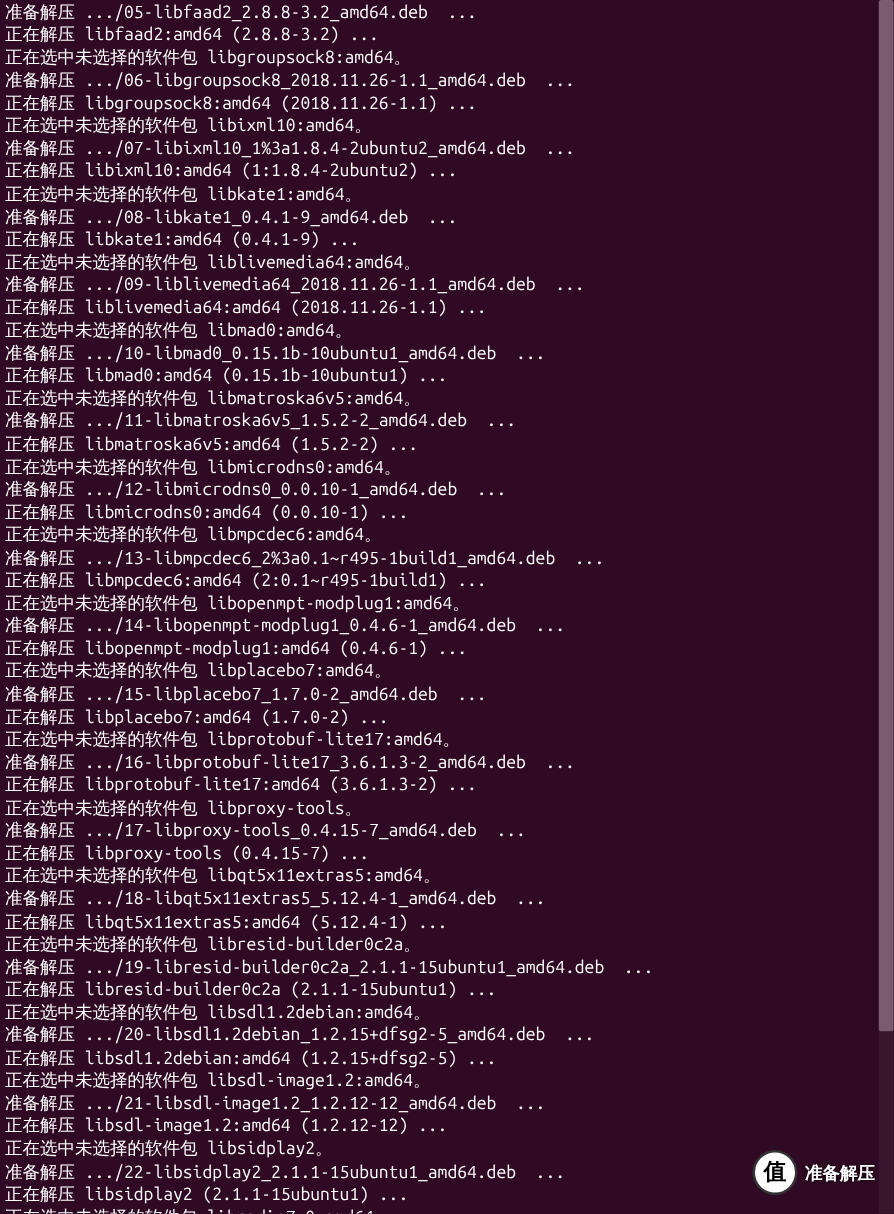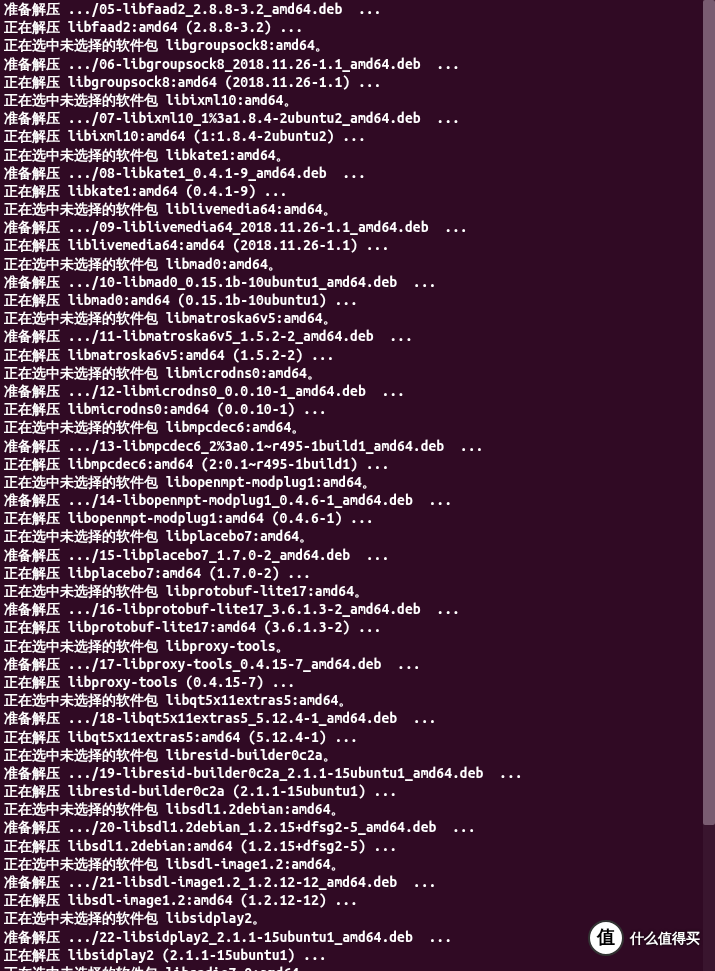--- a/index.html
+++ b/index.html
@@ -18,21 +18,20 @@
       height: 971px;
       overflow: hidden;
       position: relative;
     }
     .terminal {
       white-space: pre;
       overflow: hidden;
     }
     .line {
       white-space: pre;
-      font-weight: bold;
     }
     .scrollbar {
       position: absolute;
       right: 0;
       top: 0;
       width: 12px;
       height: 100%;
       background: rgba(80, 50, 70, 0.3);
     }
     .scrollbar-thumb {
@@ -78,14 +77,14 @@
 <body>
 
 <div class="terminal" id="terminal-container"><div class="line">准备解压 .../05-libfaad2_2.8.8-3.2_amd64.deb  ...</div><div class="line">正在解压 libfaad2:amd64 (2.8.8-3.2) ...</div><div class="line">正在选中未选择的软件包 libgroupsock8:amd64。</div><div class="line">准备解压 .../06-libgroupsock8_2018.11.26-1.1_amd64.deb  ...</div><div class="line">正在解压 libgroupsock8:amd64 (2018.11.26-1.1) ...</div><div class="line">正在选中未选择的软件包 libixml10:amd64。</div><div class="line">准备解压 .../07-libixml10_1%3a1.8.4-2ubuntu2_amd64.deb  ...</div><div class="line">正在解压 libixml10:amd64 (1:1.8.4-2ubuntu2) ...</div><div class="line">正在选中未选择的软件包 libkate1:amd64。</div><div class="line">准备解压 .../08-libkate1_0.4.1-9_amd64.deb  ...</div><div class="line">正在解压 libkate1:amd64 (0.4.1-9) ...</div><div class="line">正在选中未选择的软件包 liblivemedia64:amd64。</div><div class="line">准备解压 .../09-liblivemedia64_2018.11.26-1.1_amd64.deb  ...</div><div class="line">正在解压 liblivemedia64:amd64 (2018.11.26-1.1) ...</div><div class="line">正在选中未选择的软件包 libmad0:amd64。</div><div class="line">准备解压 .../10-libmad0_0.15.1b-10ubuntu1_amd64.deb  ...</div><div class="line">正在解压 libmad0:amd64 (0.15.1b-10ubuntu1) ...</div><div class="line">正在选中未选择的软件包 libmatroska6v5:amd64。</div><div class="line">准备解压 .../11-libmatroska6v5_1.5.2-2_amd64.deb  ...</div><div class="line">正在解压 libmatroska6v5:amd64 (1.5.2-2) ...</div><div class="line">正在选中未选择的软件包 libmicrodns0:amd64。</div><div class="line">准备解压 .../12-libmicrodns0_0.0.10-1_amd64.deb  ...</div><div class="line">正在解压 libmicrodns0:amd64 (0.0.10-1) ...</div><div class="line">正在选中未选择的软件包 libmpcdec6:amd64。</div><div class="line">准备解压 .../13-libmpcdec6_2%3a0.1~r495-1build1_amd64.deb  ...</div><div class="line">正在解压 libmpcdec6:amd64 (2:0.1~r495-1build1) ...</div><div class="line">正在选中未选择的软件包 libopenmpt-modplug1:amd64。</div><div class="line">准备解压 .../14-libopenmpt-modplug1_0.4.6-1_amd64.deb  ...</div><div class="line">正在解压 libopenmpt-modplug1:amd64 (0.4.6-1) ...</div><div class="line">正在选中未选择的软件包 libplacebo7:amd64。</div><div class="line">准备解压 .../15-libplacebo7_1.7.0-2_amd64.deb  ...</div><div class="line">正在解压 libplacebo7:amd64 (1.7.0-2) ...</div><div class="line">正在选中未选择的软件包 libprotobuf-lite17:amd64。</div><div class="line">准备解压 .../16-libprotobuf-lite17_3.6.1.3-2_amd64.deb  ...</div><div class="line">正在解压 libprotobuf-lite17:amd64 (3.6.1.3-2) ...</div><div class="line">正在选中未选择的软件包 libproxy-tools。</div><div class="line">准备解压 .../17-libproxy-tools_0.4.15-7_amd64.deb  ...</div><div class="line">正在解压 libproxy-tools (0.4.15-7) ...</div><div class="line">正在选中未选择的软件包 libqt5x11extras5:amd64。</div><div class="line">准备解压 .../18-libqt5x11extras5_5.12.4-1_amd64.deb  ...</div><div class="line">正在解压 libqt5x11extras5:amd64 (5.12.4-1) ...</div><div class="line">正在选中未选择的软件包 libresid-builder0c2a。</div><div class="line">准备解压 .../19-libresid-builder0c2a_2.1.1-15ubuntu1_amd64.deb  ...</div><div class="line">正在解压 libresid-builder0c2a (2.1.1-15ubuntu1) ...</div><div class="line">正在选中未选择的软件包 libsdl1.2debian:amd64。</div><div class="line">准备解压 .../20-libsdl1.2debian_1.2.15+dfsg2-5_amd64.deb  ...</div><div class="line">正在解压 libsdl1.2debian:amd64 (1.2.15+dfsg2-5) ...</div><div class="line">正在选中未选择的软件包 libsdl-image1.2:amd64。</div><div class="line">准备解压 .../21-libsdl-image1.2_1.2.12-12_amd64.deb  ...</div><div class="line">正在解压 libsdl-image1.2:amd64 (1.2.12-12) ...</div><div class="line">正在选中未选择的软件包 libsidplay2。</div><div class="line">准备解压 .../22-libsidplay2_2.1.1-15ubuntu1_amd64.deb  ...</div><div class="line">正在解压 libsidplay2 (2.1.1-15ubuntu1) ...</div><div class="line">正在选中未选择的软件包 libsndio7.0:amd64。</div></div>
 
 <div class="scrollbar">
   <div class="scrollbar-thumb"></div>
 </div>
 
 <div class="watermark">
   <div class="watermark-badge">值</div>
-  <div class="watermark-text">什么值得买</div>
+  <div class="watermark-text">准备解压</div>
 </div>
 
 </body></html>

